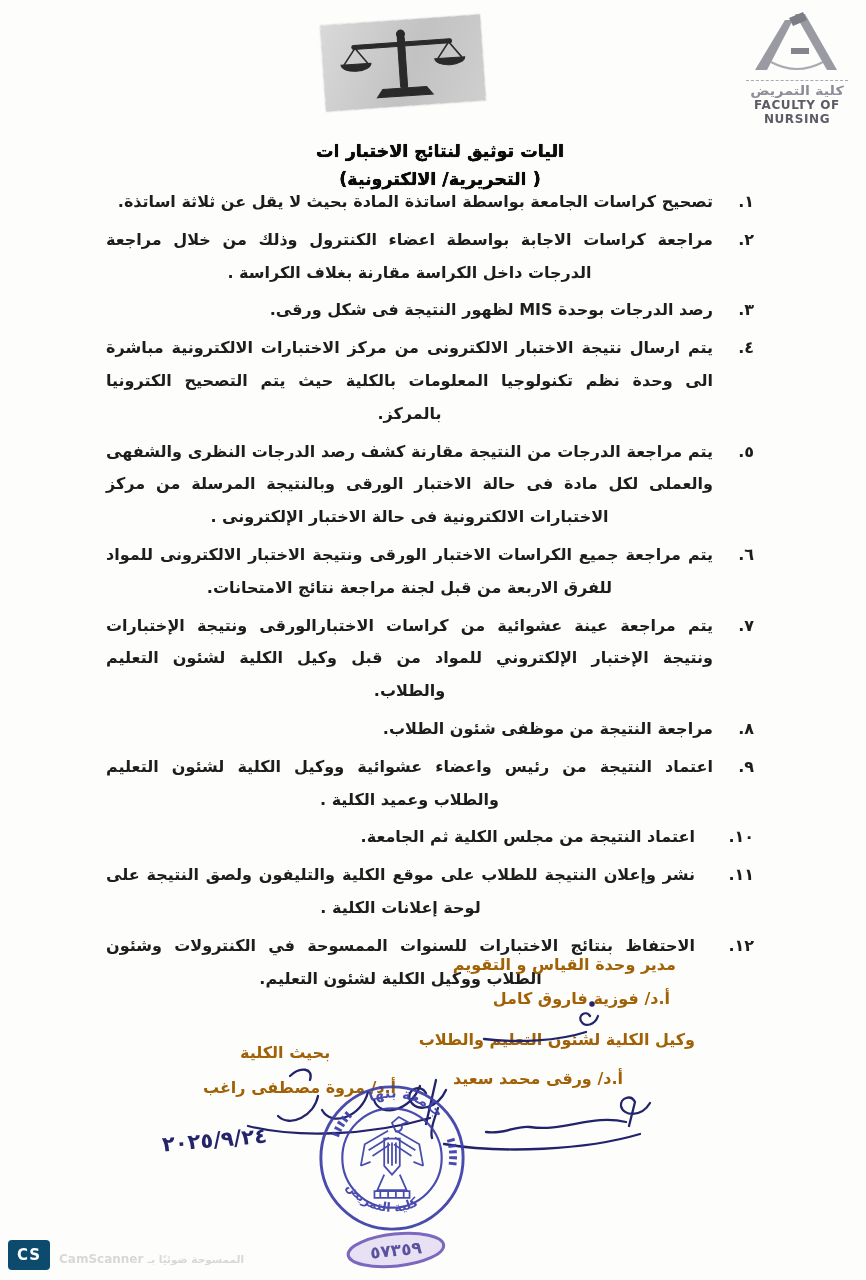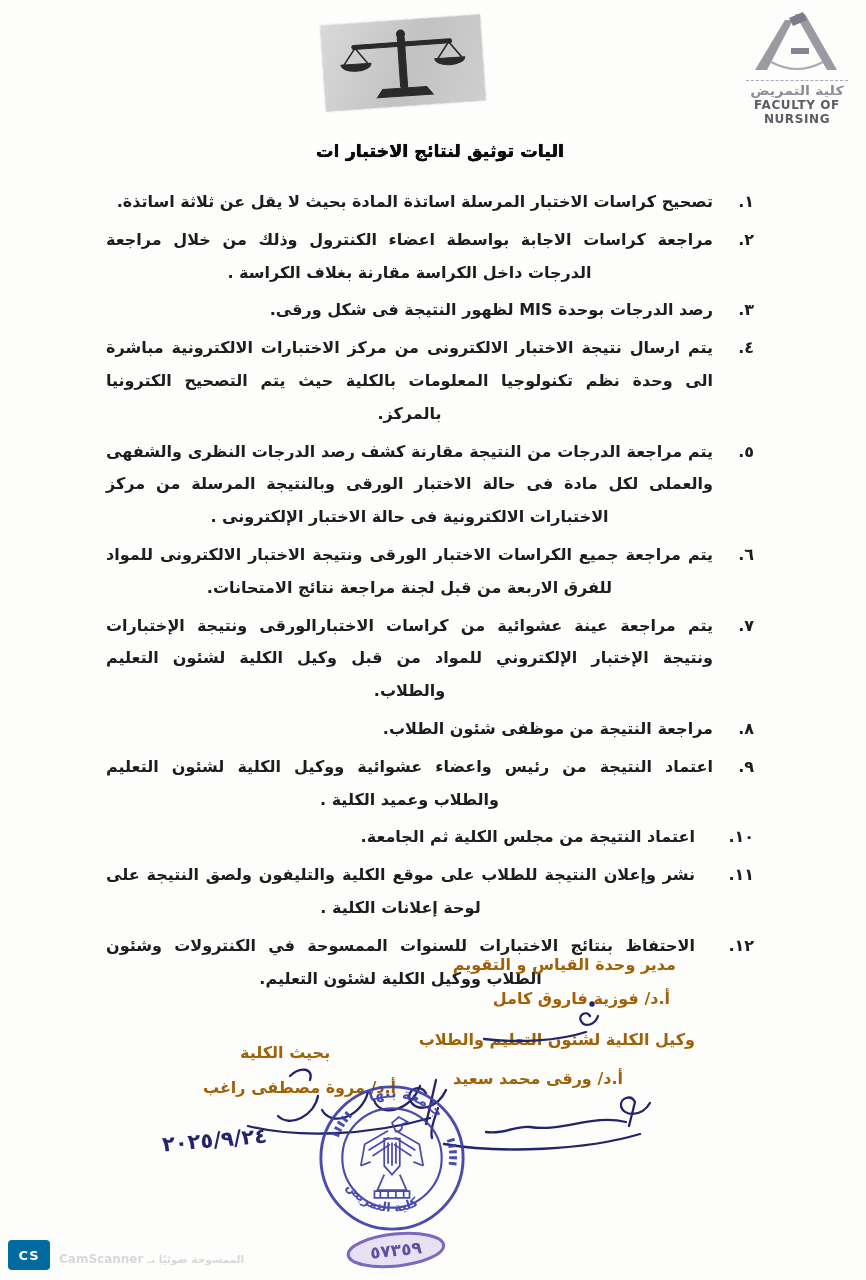--- a/index.html
+++ b/index.html
@@ -47,22 +47,22 @@
   
   .round-stamp{position:absolute;left:314px;top:1082px;opacity:.93;}
   .oval-stamp{position:absolute;left:344px;top:1230px;transform:rotate(-6deg);opacity:.9;}
   
   .watermark{
     position:absolute;left:8px;top:1240px;display:flex;align-items:center;gap:9px;
     color:#d2d2d2;
   }
   .cs-box{
     display:flex;align-items:center;justify-content:center;
-    width:42px;height:30px;background:#0369a1;color:#ffffff;
-    border-radius:4px;font-weight:900;font-size:13px;letter-spacing:1px;
+    width:42px;height:30px;background:#0c4a6e;color:#ffffff;
+    border-radius:4px;font-weight:900;font-size:15px;letter-spacing:1px;
   }
   .wm-text{font-size:12px;font-weight:700;color:#d8d8d8;margin-top:8px;}
   .wm-text .ar{font-size:10.5px;}
 </style>
 </head>
 <body>
 
 <div class="page">
 
   <div class="scales-photo">
@@ -75,41 +75,42 @@
         <path d="M127,25 l-12,16 m12,-16 l12,16" stroke-width="1.6" fill="none"></path>
         <path d="M18,41 a15,7 0 0 0 30,0 z"></path>
         <path d="M112,41 a15,7 0 0 0 30,0 z"></path>
         <circle cx="79.5" cy="14" r="4"></circle>
       </g>
     </svg>
   </div>
 
   <div class="doc-title">
     <div>اليات توثيق لنتائج الاختبار ات</div>
+    <div>( التحريرية/ الالكترونية)</div>
   </div>
 
   <div class="faculty-logo">
     <svg width="104" height="62" viewBox="0 0 104 62">
       <g fill="#9a9aa2">
         <path d="M10,58 L40,8 L48,8 L22,58 Z"></path>
         <path d="M50,2 L60,2 L92,58 L82,58 Z"></path>
         <path d="M44,6 L58,0 L62,8 L48,14 Z" fill="#7d7d88"></path>
         <rect x="46" y="36" width="18" height="6" fill="#84848e"></rect>
         <path d="M26,50 q26,14 52,0" stroke="#aaaab2" stroke-width="2" fill="none"></path>
       </g>
     </svg>
     <div class="logo-rule"></div>
     <div class="logo-ar">كلية التمريض</div>
     <div class="logo-en">FACULTY OF NURSING</div>
   </div>
 
   <main class="list" id="list">
     <div class="item">
       <span class="num">١.</span>
-      <span class="txt">تصحيح كراسات الاختبار المرسلة اساتذة المادة بحيث لا يقل عن ثلاثة اساتذة.</span>
+      <span class="txt">تصحيح كراسات الجامعة بواسطة اساتذة المادة بحيث لا يقل عن ثلاثة اساتذة.</span>
     </div>
 
     <div class="item">
       <span class="num">٢.</span>
       <span class="txt wrap">مراجعة كراسات الاجابة بواسطة اعضاء الكنترول وذلك من خلال مراجعة الدرجات داخل الكراسة مقارنة بغلاف الكراسة .</span>
     </div>
 
     <div class="item">
       <span class="num">٣.</span>
       <span class="txt">رصد الدرجات بوحدة MIS لظهور النتيجة فى شكل ورقى.</span>

